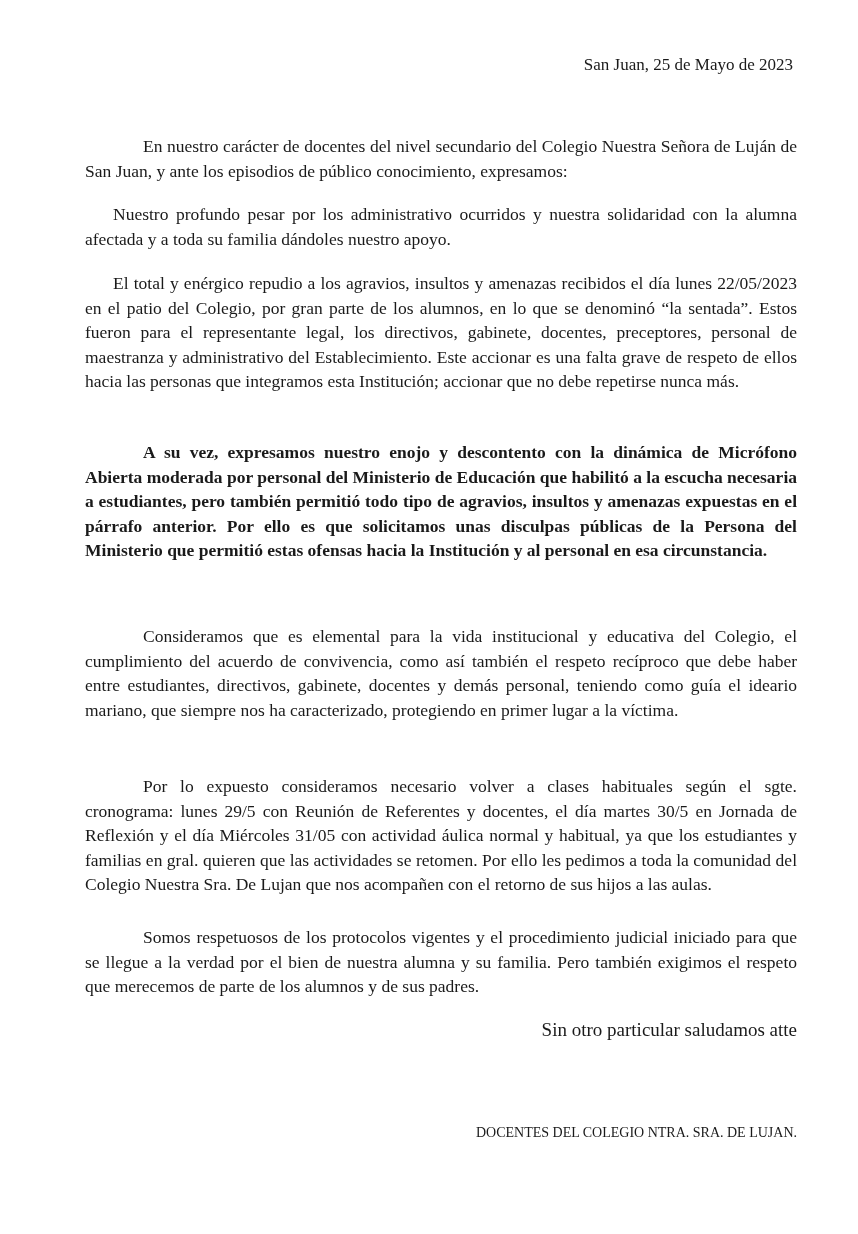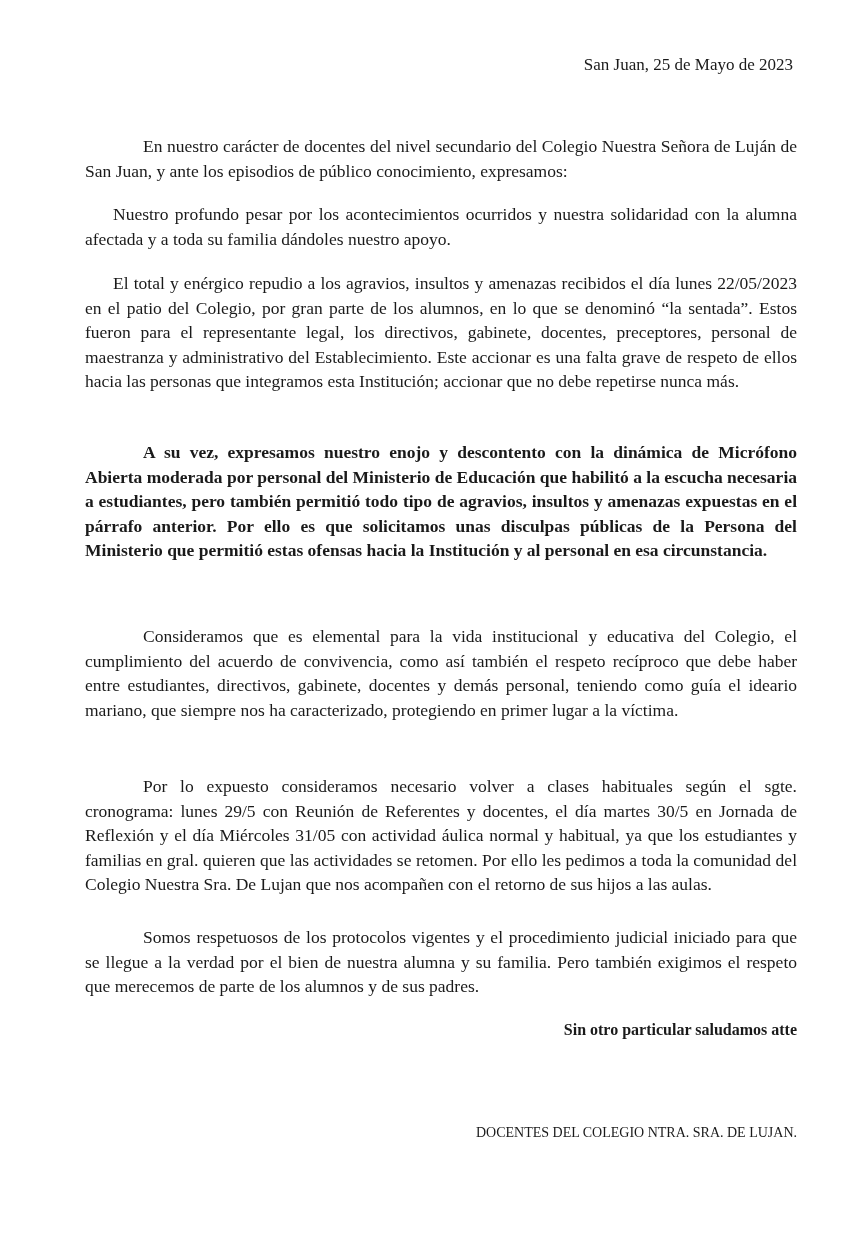--- a/index.html
+++ b/index.html
@@ -21,36 +21,35 @@
   .indent-lg { text-indent: 58px; }
   .indent-sm { text-indent: 28px; }
   #p1 { top: 134px; }
   #p2 { top: 202px; }
   #p3 { top: 271px; }
   #p4 { top: 440px; font-weight: bold; }
   #p5 { top: 624px; }
   #p6 { top: 774px; }
   #p7 { top: 925px; }
   .closing {
-    position: absolute; right: 0; top: 1018px; font-size: 16px; line-height: 24px;
+    position: absolute; right: 0; top: 1018px; font-size: 19px; line-height: 24px;
     white-space: nowrap;
-    font-weight: bold;
   }
   .signature {
     position: absolute; right: 0; top: 1121px; font-size: 14px; line-height: 24px;
     white-space: nowrap;
   }
 </style>
 </head>
 <body>
 
 <div class="page">
   <div class="date">San Juan, 25 de Mayo de 2023</div>
   <p class="para indent-lg" id="p1">En nuestro carácter de docentes del nivel secundario del Colegio Nuestra Señora de Luján de San Juan, y ante los episodios de público conocimiento, expresamos:</p>
-  <p class="para indent-sm" id="p2">Nuestro profundo pesar por los acontecimientos ocurridos y nuestra solidaridad con la alumna afectada y a toda su familia dándoles nuestro apoyo.</p>
+  <p class="para indent-sm" id="p2">Nuestro profundo pesar por los administrativo ocurridos y nuestra solidaridad con la alumna afectada y a toda su familia dándoles nuestro apoyo.</p>
   <p class="para indent-sm" id="p3">El total y enérgico repudio a los agravios, insultos y amenazas recibidos el día lunes 22/05/2023 en el patio del Colegio, por gran parte de los alumnos, en lo que se denominó “la sentada”. Estos fueron para el representante legal, los directivos, gabinete, docentes, preceptores, personal de maestranza y administrativo del Establecimiento. Este accionar es una falta grave de respeto de ellos hacia las personas que integramos esta Institución; accionar que no debe repetirse nunca más.</p>
   <p class="para indent-lg" id="p4">A su vez, expresamos nuestro enojo y descontento con la dinámica de Micrófono Abierta moderada por personal del Ministerio de Educación que habilitó a la escucha necesaria a estudiantes, pero también permitió todo tipo de agravios, insultos y amenazas expuestas en el párrafo anterior. Por ello es que solicitamos unas disculpas públicas de la Persona del Ministerio que permitió estas ofensas hacia la Institución y al personal en esa circunstancia.</p>
   <p class="para indent-lg" id="p5">Consideramos que es elemental para la vida institucional y educativa del Colegio, el cumplimiento del acuerdo de convivencia, como así también el respeto recíproco que debe haber entre estudiantes, directivos, gabinete, docentes y demás personal, teniendo como guía el ideario mariano, que siempre nos ha caracterizado, protegiendo en primer lugar a la víctima.</p>
   <p class="para indent-lg" id="p6">Por lo expuesto consideramos necesario volver a clases habituales según el sgte. cronograma:  lunes 29/5 con Reunión de Referentes y docentes, el día martes 30/5 en Jornada de Reflexión y el día Miércoles 31/05 con actividad áulica normal y habitual,  ya que los estudiantes y familias en gral. quieren que las actividades se retomen. Por ello les pedimos a toda la comunidad del Colegio Nuestra Sra. De Lujan que nos acompañen con el retorno de sus hijos a las aulas.</p>
   <p class="para indent-lg" id="p7">Somos respetuosos de los protocolos vigentes y el procedimiento judicial iniciado para que se llegue a la verdad por el bien de nuestra alumna y su familia. Pero también exigimos el respeto que merecemos de parte de los alumnos y de sus padres.</p>
   <div class="closing">Sin otro particular saludamos atte</div>
   <div class="signature">DOCENTES DEL COLEGIO NTRA. SRA. DE LUJAN.</div>
 </div>
 
 </body></html>

